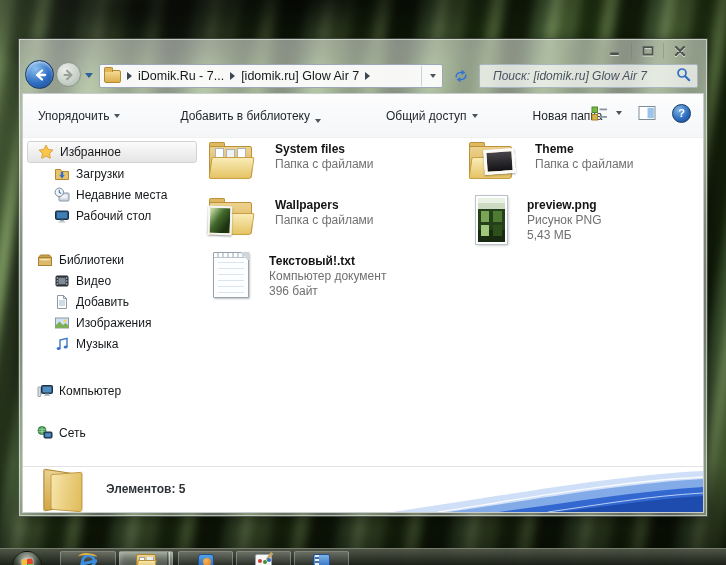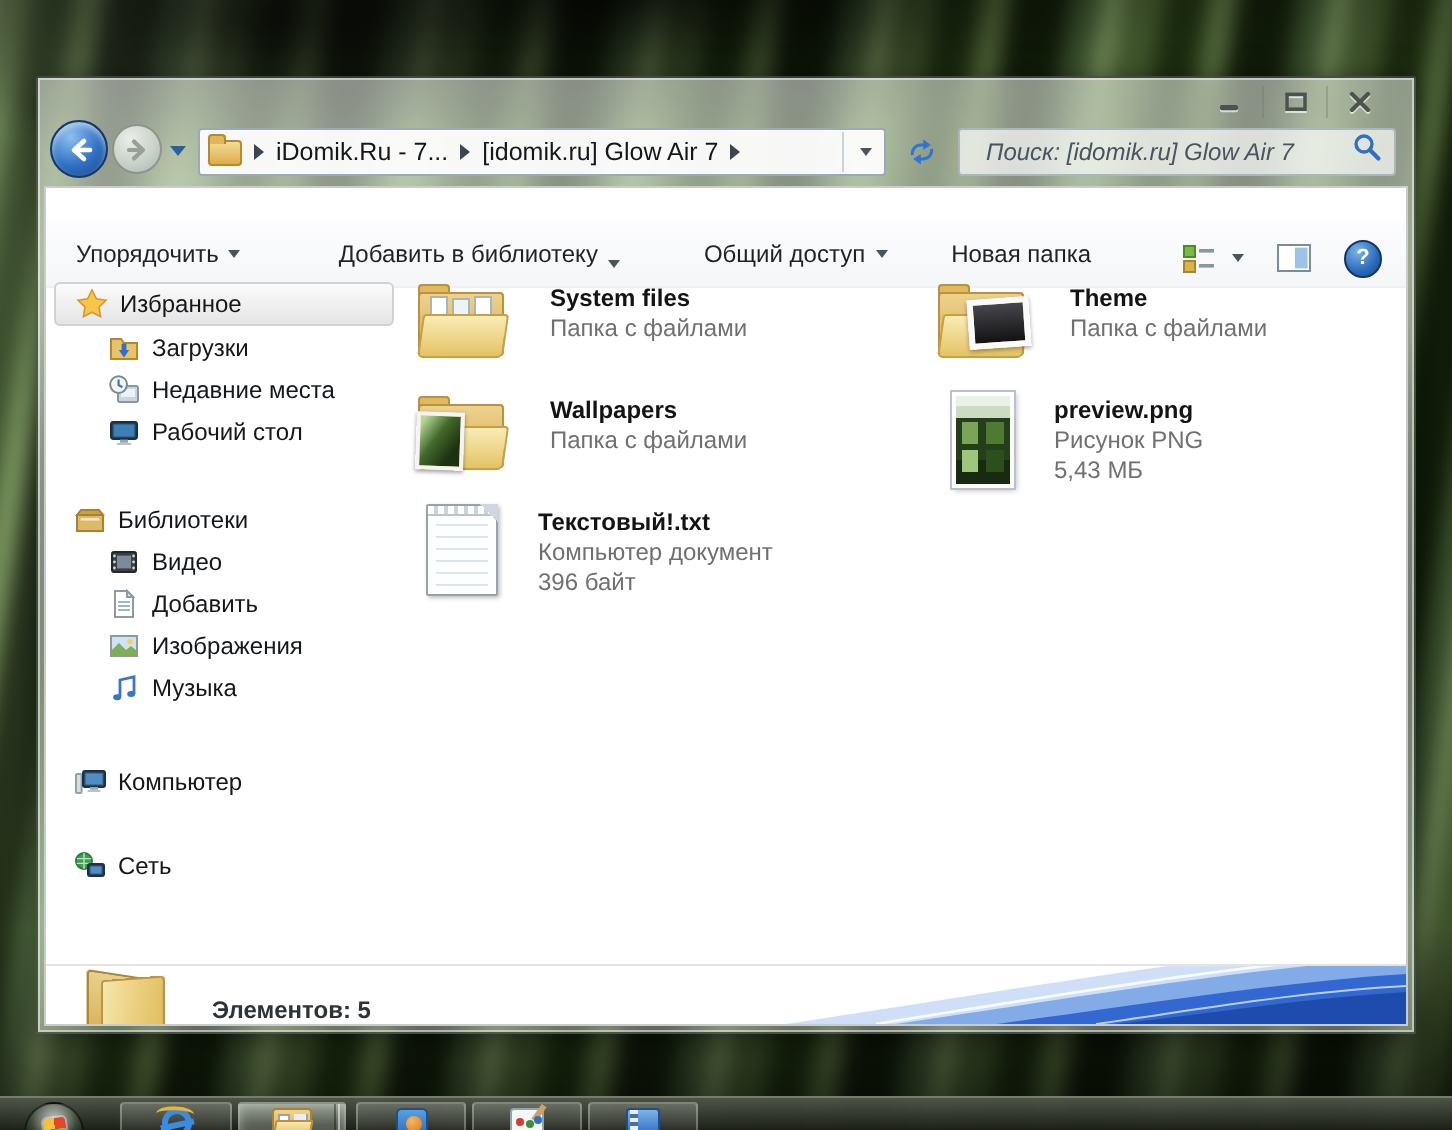--- a/index.html
+++ b/index.html
@@ -59,25 +59,25 @@
 
 .refresh { position:absolute; left:430px; top:5px; width:24px; height:24px; display:flex; align-items:center; justify-content:center; cursor:pointer; }
 .searchbox { position:absolute; left:460px; right:9px; top:5px; height:24px; display:flex; align-items:center;
   background:rgba(253,255,253,.7); border:1px solid #a9b6c0; border-radius:2px; padding:0 6px 0 13px; cursor:text; }
 .stext { flex:1; font-size:12px; font-style:italic; color:#49545f; white-space:nowrap; overflow:hidden; }
 
 
 .client { position:absolute; left:3px; right:3px; top:54px; bottom:3px; background:#fff; border:1px solid rgba(100,110,118,.35); }
 
 
-.cmdbar { position:absolute; left:0; right:0; top:16px; height:34px;
+.cmdbar { position:absolute; left:0; right:0; top:0; height:44px;
   background:linear-gradient(#fdfdfe,#f4f6f8); border-bottom:1px solid rgba(0,0,0,.05);
-  display:flex; align-items:center; }
+  display:flex; align-items:center;gap:23px; }
 .cmd { display:flex; align-items:center; gap:5px; font-size:12px; color:#1f2328; cursor:pointer; padding:4px 6px; border-radius:2px; }
-.c1 { margin-left:9px; } .c2 { margin-left:37px;align-items:flex-end; } .c3 { margin-left:30px; } .c4 { margin-left:20px; }
+.c1 { margin-left:9px; } .c2 { margin-left:25px;align-items:flex-end; } .c3 { margin-left:30px; } .c4 { margin-left:20px; }
 .cmdicons { position:absolute; right:12px; top:0; height:38px; display:flex; align-items:center; gap:6px; }
 .cmd-ic { width:22px; height:22px; display:flex; align-items:center; justify-content:center; cursor:pointer; border-radius:2px; }
 .helpbtn { width:19px; height:19px; border-radius:50%; margin-left:8px; cursor:pointer;
   background: radial-gradient(circle at 35% 28%, #7db4ea, #2b6abc 60%, #174a8c);
   border:1px solid #14365e; color:#fff; font-size:11px; font-weight:bold; display:flex; align-items:center; justify-content:center; }
 
 
 .sidebar { position:absolute; left:0; top:38px; width:182px; bottom:46px; padding-top:9px; overflow:hidden; }
 .side-item { display:flex; align-items:center; gap:6px; height:21px; font-size:12px; color:#15181b; cursor:pointer; }
 .side-item .si { width:16px; height:16px; flex:none; display:flex; }
@@ -120,21 +120,21 @@
 .note { width:36px; height:46px; margin-left:6px; flex:none; position:relative; background:#fdfeff;
   border:1px solid #98a2ac; border-radius:1px; box-shadow:1px 1px 2px rgba(0,0,0,.25); }
 .note::before { content:""; position:absolute; left:0; right:0; top:0; height:4px;
   background:repeating-linear-gradient(90deg,#fff 0 3px,#ccd4db 3px 5px); border-bottom:1px solid #bcc4cc; }
 .note::after { content:""; position:absolute; left:4px; right:4px; top:9px; bottom:4px;
   background:repeating-linear-gradient(#dde5ec 0 1px, rgba(0,0,0,0) 1px 6px); }
 .note .fold { position:absolute; right:-1px; top:-1px; width:9px; height:9px;
   background:linear-gradient(225deg,#cfd6dd 0 50%, rgba(0,0,0,0) 50%); }
 
 
-.details { position:absolute; left:0; right:0; bottom:0; height:30px; background:#fff; border-top:1px solid #e3e3e3; overflow:hidden; }
+.details { position:absolute; left:0; right:0; bottom:0; height:46px; background:#fff; border-top:1px solid #e3e3e3; overflow:hidden; }
 .swoosh { position:absolute; right:0; bottom:0; }
 .bigfolder { position:absolute; left:15px; top:2px; width:48px; height:42px; }
 .bigfolder i { position:absolute; display:block; }
 .bf1 { left:5px; top:2px; width:33px; height:38px; background:linear-gradient(#e9d08f,#d2a843); border:1px solid #ad8732; border-radius:2px; transform:perspective(70px) rotateY(30deg); }
 .bf2 { left:11px; top:4px; width:33px; height:38px; background:linear-gradient(100deg,#f7e7ad,#e0bb5b); border:1px solid #bd9440; border-radius:2px 2px 3px 3px; transform:perspective(70px) rotateY(-16deg); }
 .count { position:absolute; left:83px; top:15px; font-size:12px; font-weight:bold; color:#2e3338; }
 
 
 .taskbar { position:absolute; left:0; right:0; top:548px; height:17px; overflow:visible;
   background:linear-gradient(rgba(82,88,74,.92), rgba(28,32,24,.95));

